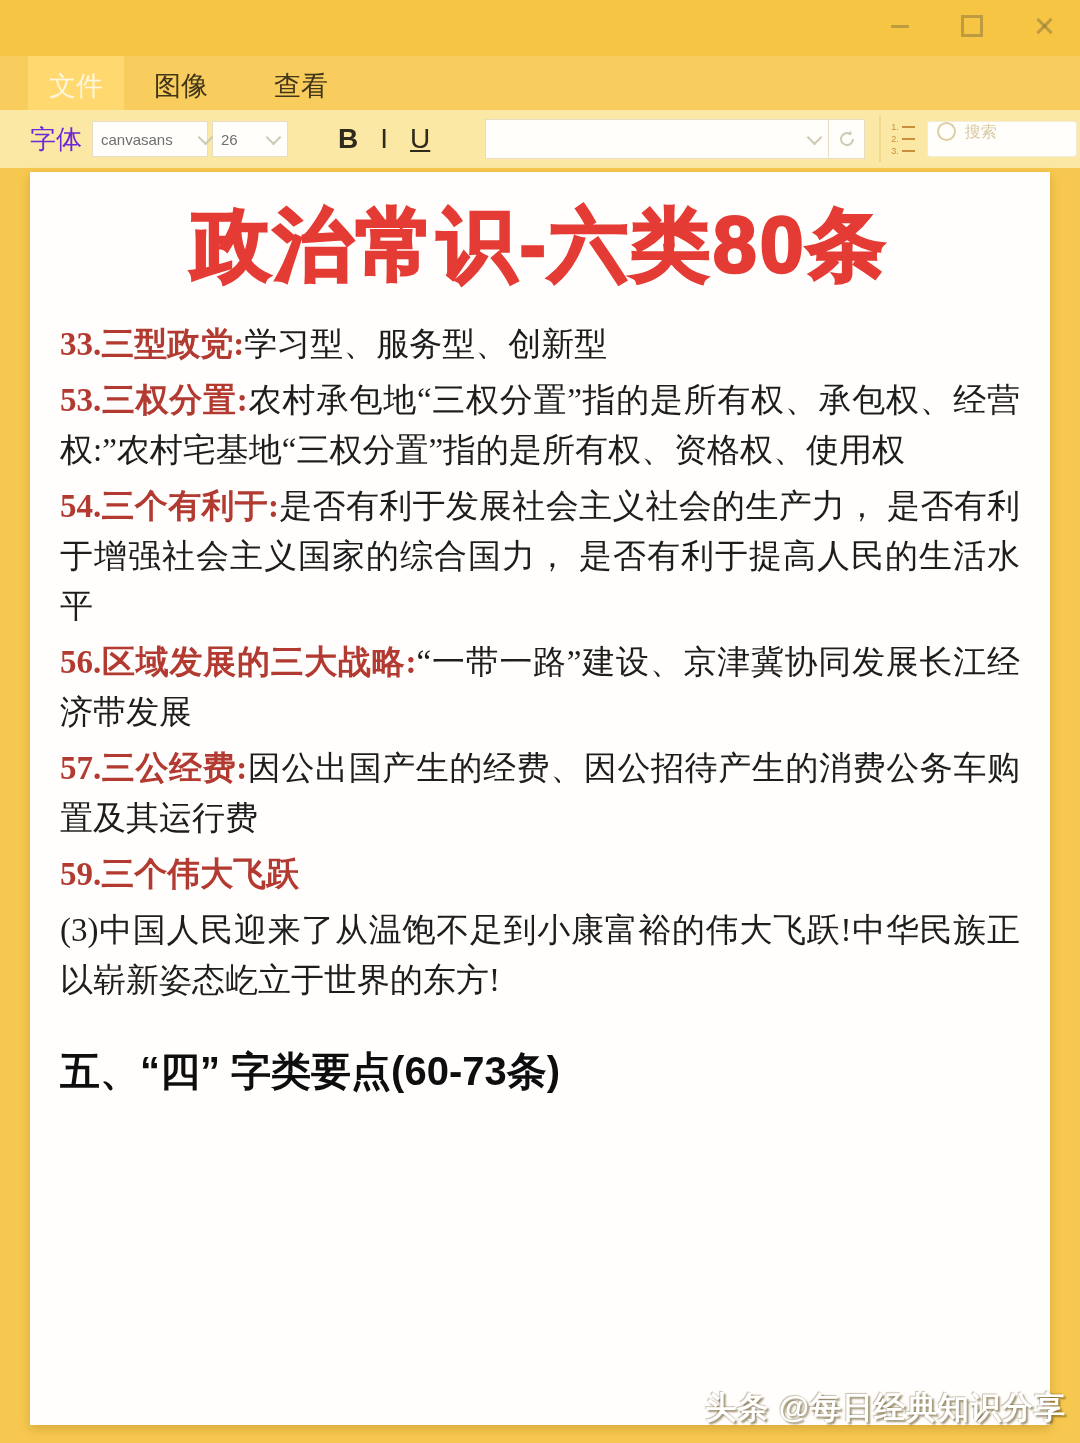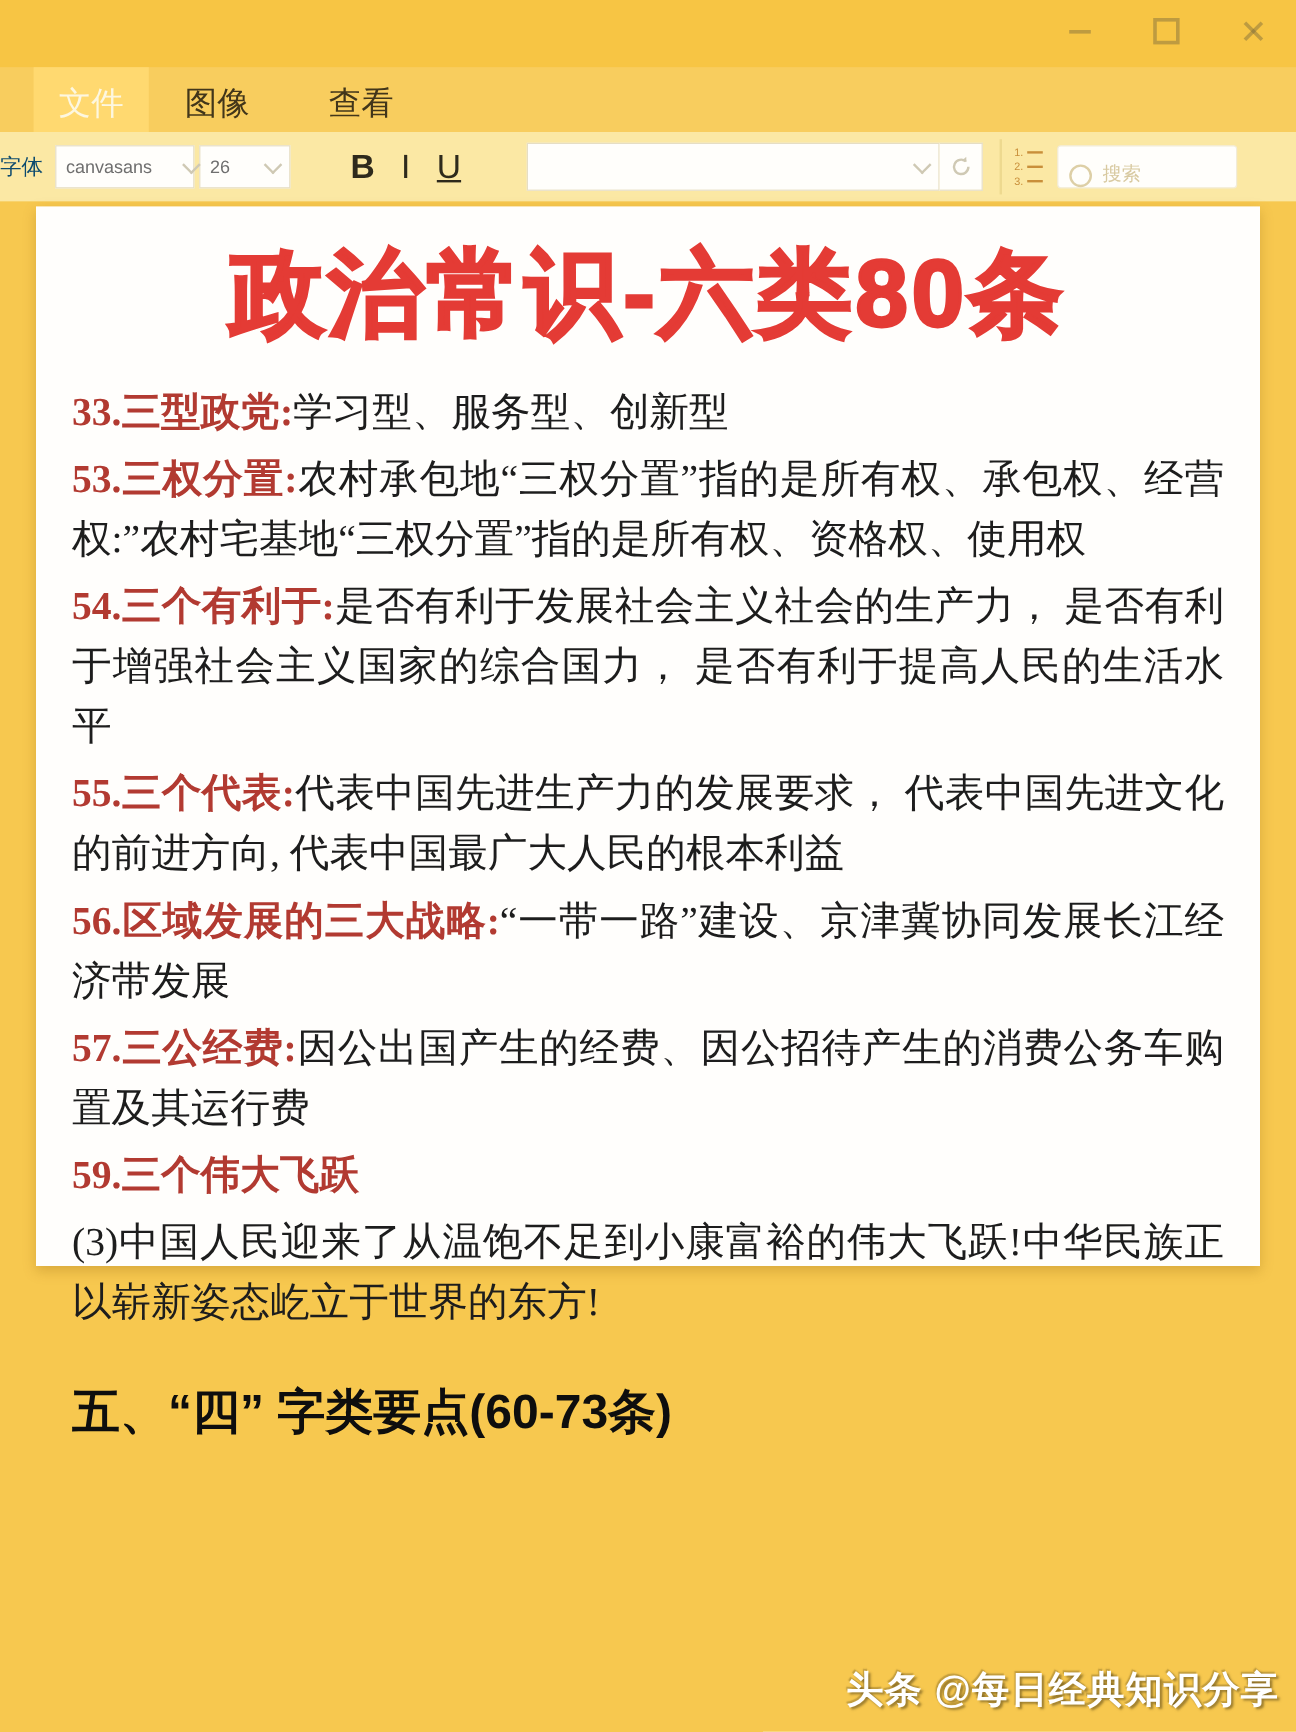--- a/index.html
+++ b/index.html
@@ -43,21 +43,21 @@
   .menu-tab.active { background:#ffd970; color:#fdf7e0; }
   .tab-file  { left:28px;  width:96px; }
   .tab-image { left:146px; width:70px; }
   .tab-view  { left:266px; width:70px; }
 
   
   .toolbar {
     position:absolute; top:110px; left:0; width:1080px; height:58px;
     background:#fbe8a4; display:flex; align-items:center;
   }
-  .font-label { font-size:18px; color:#0c4a6e; }
+  .font-label { margin-left:30px; font-size:26px; color:#6d28d9; }
   .select {
     background:#fffefb; border:1px solid #e6dec4; height:36px;
     display:flex; align-items:center; box-sizing:border-box; padding:0 8px;gap:21px;
   }
   .font-select { width:116px; margin-left:10px; justify-content:space-between; }
   .size-select { width:76px; margin-left:4px; justify-content:space-between; }
   .select .val { font-size:15px; color:#6f6f6f; white-space:nowrap; }
   .chev {
     width:9px; height:9px; border-right:2px solid #cfc9b4; border-bottom:2px solid #cfc9b4;
     transform:rotate(45deg); margin-left:6px; flex:none; margin-top:-4px;
@@ -71,34 +71,34 @@
     width:36px; height:40px; border:1px solid #e6dec4; border-left:none; background:#fffefb;
     display:flex; align-items:center; justify-content:center; box-sizing:border-box;
   }
   .vdivider { width:2px; height:46px; background:#eed98f; margin-left:14px; }
   .list-icon { margin-left:10px; display:flex; flex-direction:column; gap:3px; }
   .list-row { display:flex; align-items:center; gap:3px; }
   .list-num { font-size:9px; color:#c98f3a; line-height:9px; }
   .list-dash { width:13px; height:2px; background:#c98f3a; }
   .search-box {
     margin-left:12px; width:150px; height:36px; background:#fffefb;
-    border:1px solid #f2ecd8; border-radius:3px; display:flex; align-items:flex-end;
+    border:1px solid #f2ecd8; border-radius:3px; display:flex; align-items:flex-start;
     padding:0 9px; box-sizing:border-box;
   }
   .search-circle { width:15px; height:15px; border:2px solid #ddcfa6; border-radius:50%; flex:none; }
   .search-input {
     border:none; outline:none; background:transparent; margin-left:7px; width:100px;
     font-size:16px; color:#7a6a3f; font-family:"Liberation Sans",sans-serif;
   }
   .search-input::placeholder { color:#d8c9a0; }
 
   
   .canvas { position:absolute; top:168px; left:0; width:1080px; height:1275px; background:#f7c84f; }
   .page {
-    position:absolute; left:30px; top:4px; width:1020px; height:883px;
+    position:absolute; left:30px; top:4px; width:1020px; height:1253px;
     background:#fffefc; box-shadow:0 4px 10px rgba(140,90,10,.28);
     box-sizing:border-box; padding:22px 30px 0 30px;
   }
   .doc-title {
     text-align:center; font-size:79px; font-weight:bold; color:#e43b35;
     -webkit-text-stroke:2.5px #e43b35; letter-spacing:3px;
     margin:8px 0 30px 0; font-family:"Liberation Sans",sans-serif; line-height:1.1;
   }
   .para {
     font-family:"Liberation Serif","DejaVu Serif",serif;
@@ -197,21 +197,20 @@
 <div class="canvas">
   <div class="page">
     <div class="doc-title">政治常识-六类80条</div>
     <div id="doc-body">
   <p class="para"><span class="label">33.三型政党:</span><span>学习型、服务型、创新型</span></p>
 
   <p class="para"><span class="label">53.三权分置:</span><span>农村承包地“三权分置”指的是所有权、承包权、经营权:”农村宅基地“三权分置”指的是所有权、资格权、使用权</span></p>
 
   <p class="para"><span class="label">54.三个有利于:</span><span>是否有利于发展社会主义社会的生产力， 是否有利于增强社会主义国家的综合国力， 是否有利于提高人民的生活水平</span></p>
 
-  <p class="para"><span class="label">55.三个代表:</span><span>代表中国先进生产力的发展要求， 代表中国先进文化的前进方向, 代表中国最广大人民的根本利益</span></p>
 
   <p class="para"><span class="label">56.区域发展的三大战略:</span><span>“一带一路”建设、京津冀协同发展长江经济带发展</span></p>
 
   <p class="para"><span class="label">57.三公经费:</span><span>因公出国产生的经费、因公招待产生的消费公务车购置及其运行费</span></p>
 
 
   <p class="para"><span class="label">59.三个伟大飞跃</span><span></span></p>
 
 
 

